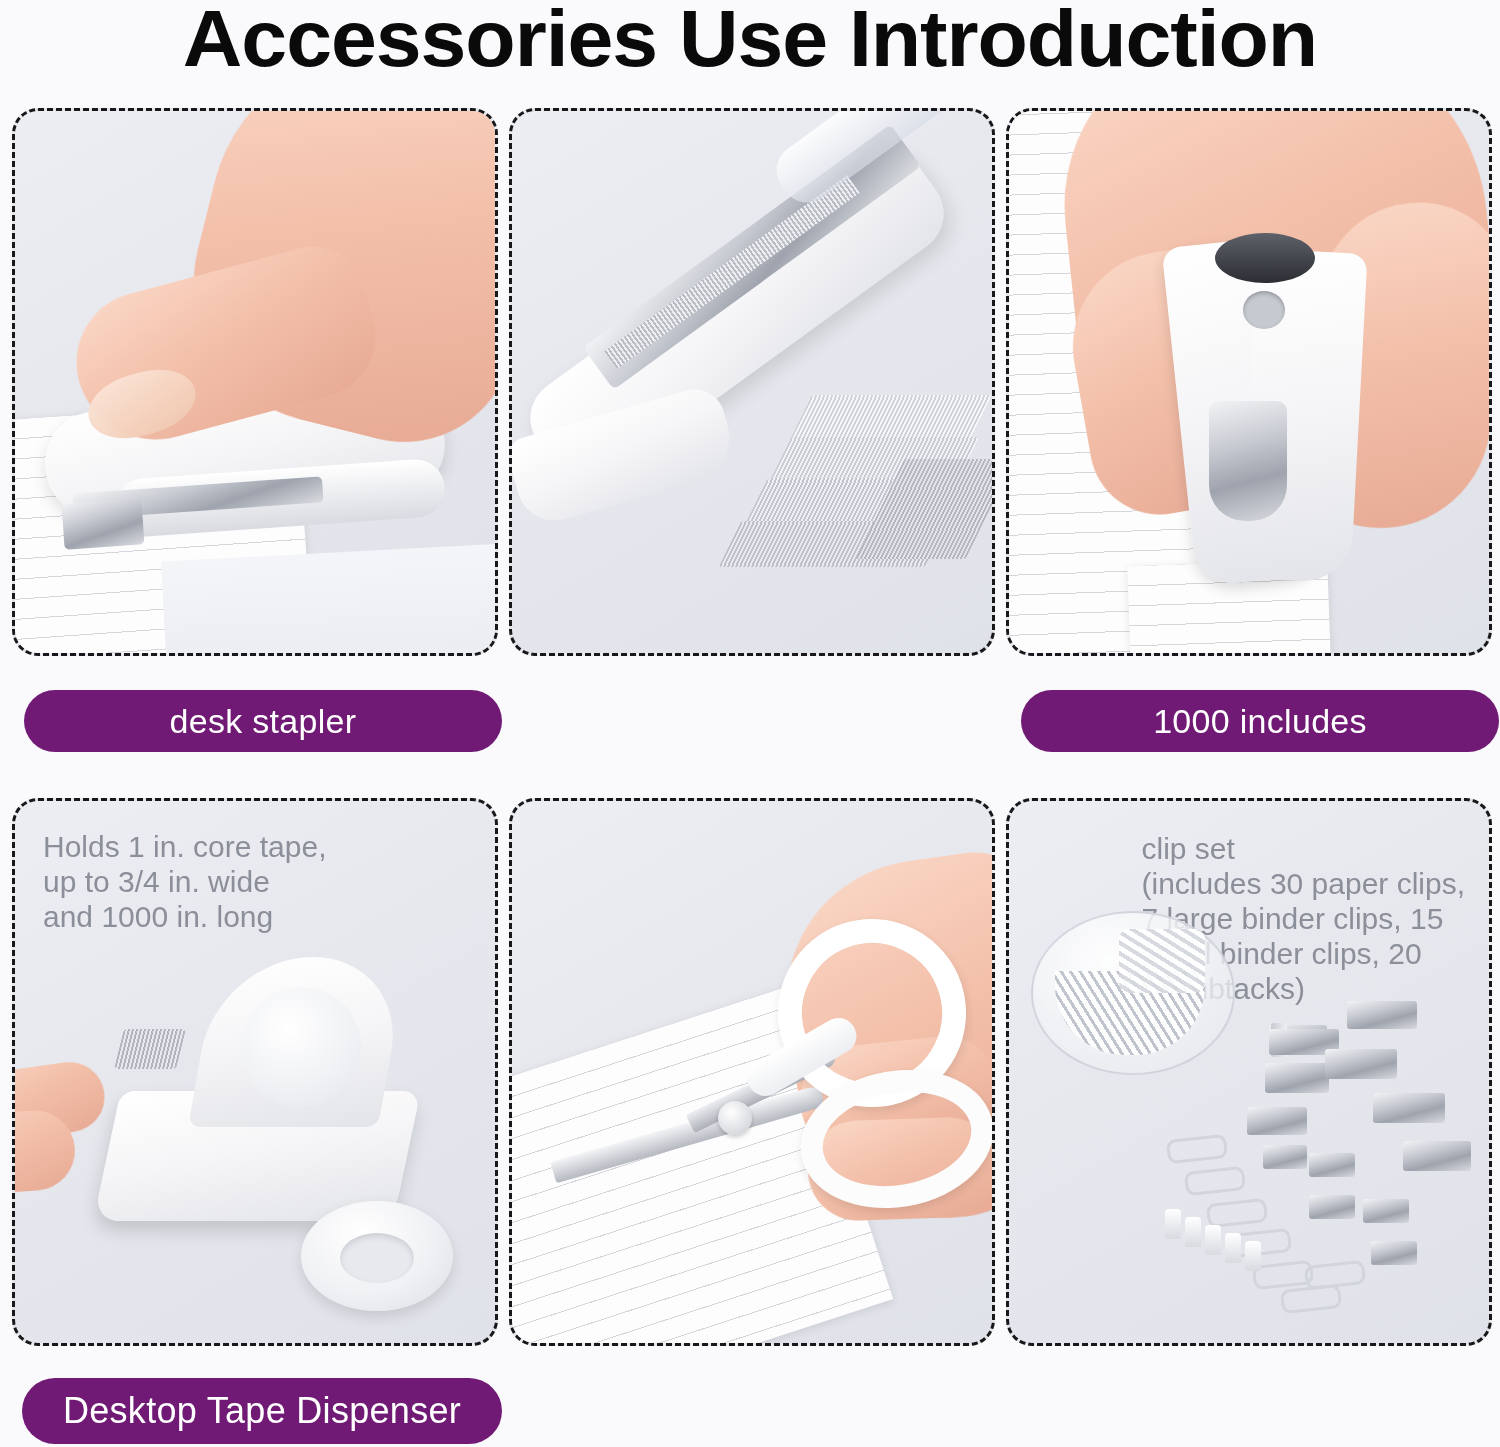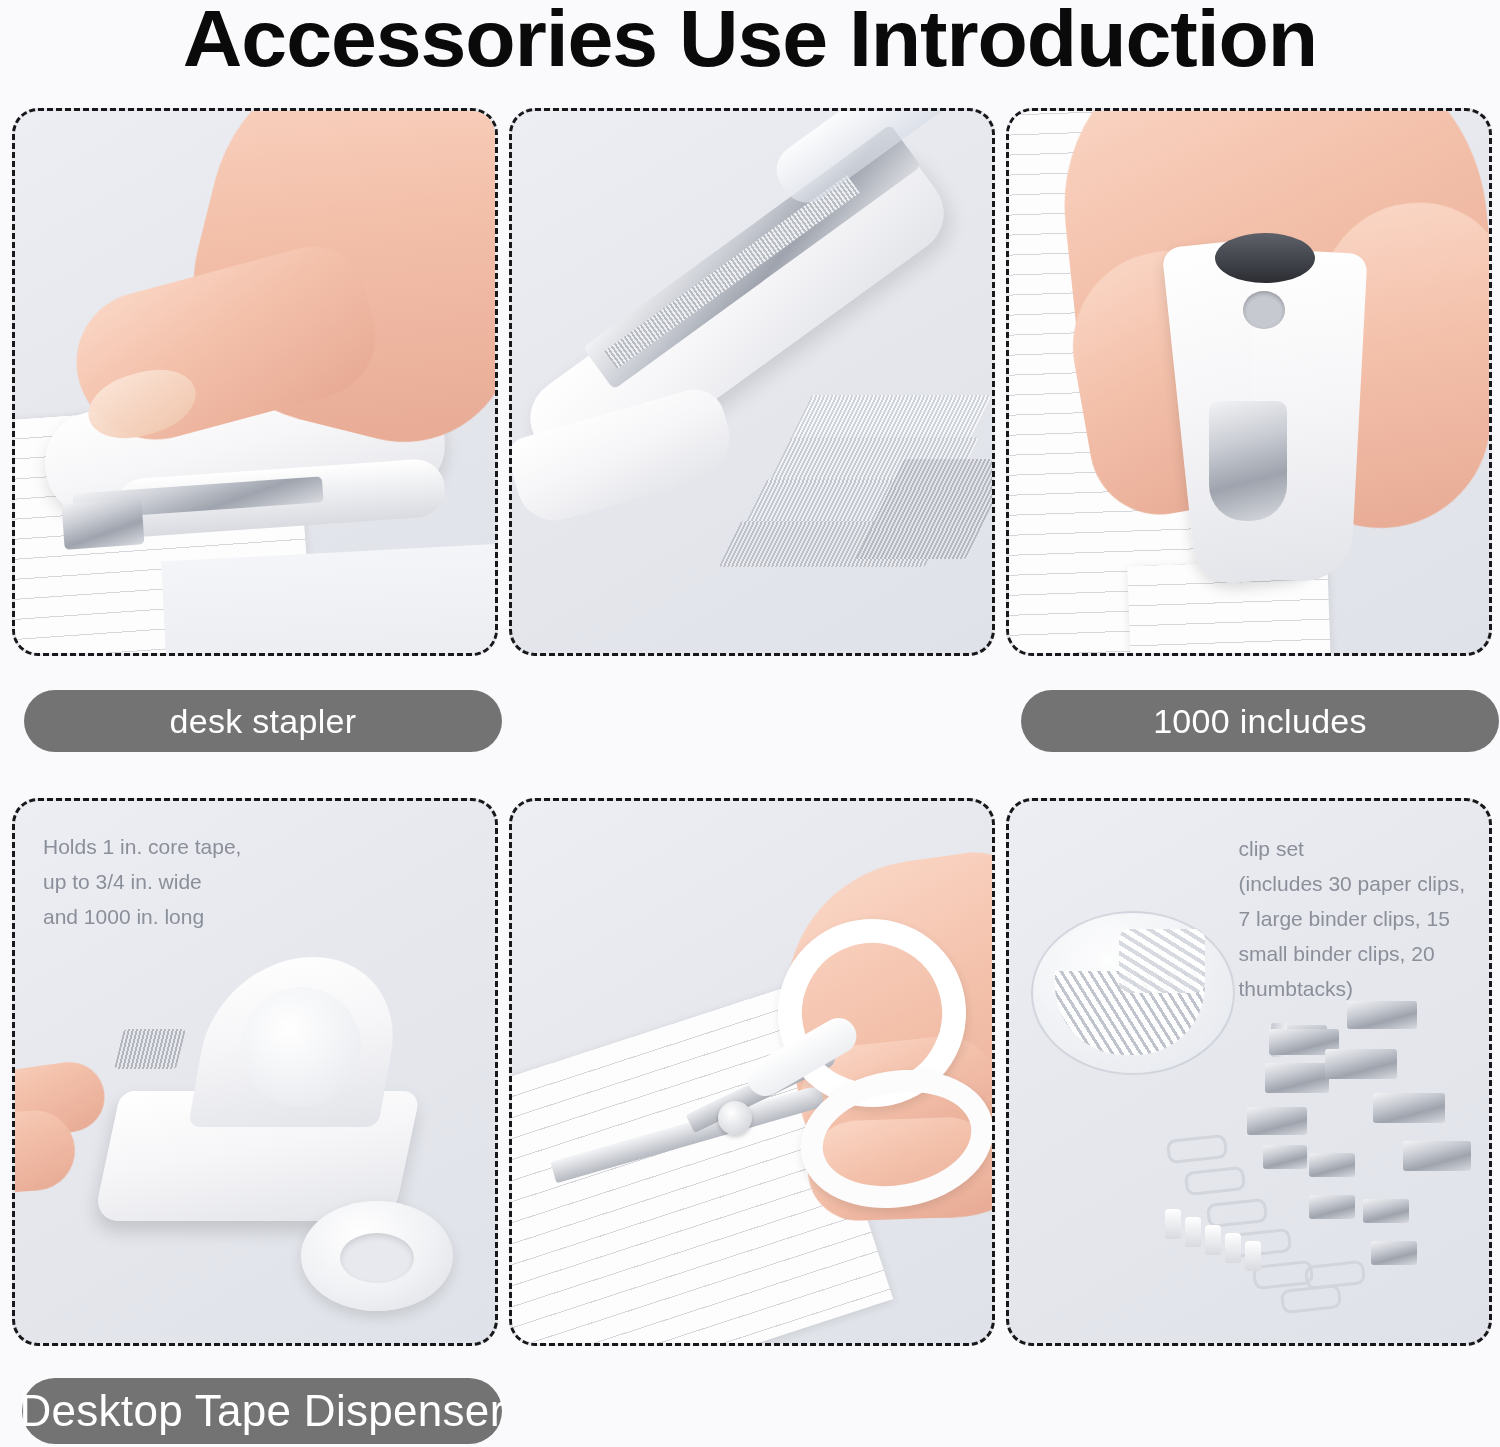--- a/index.html
+++ b/index.html
@@ -93,42 +93,42 @@
   .metal {
     position: absolute;
     background: linear-gradient(165deg, #f2f3f5 0%, #c9ccd3 35%, #9ea3ad 65%, #d9dbe0 100%);
   }
 
   
   .pill {
     position: absolute;
     height: 62px;
     border-radius: 31px;
-    background: #737373;
+    background: #701a75;
     color: #ffffff;
     display: flex;
     align-items: center;
     justify-content: center;
     font-size: 34px;
     font-weight: 400;
     letter-spacing: 0.3px;
     white-space: nowrap;
   }
   .pill.p0 { left: 12px;   top: 582px; width: 478px; }
   .pill.p1 { left: 512px;  top: 582px; width: 478px; }
 
-  .row2 .pill { height: 66px; border-radius: 33px; font-size: 44px; top: 580px; }
+  .row2 .pill { height: 66px; border-radius: 33px; font-size: 36px; top: 580px; }
   .row2 .pill.p0 { left: 10px;   width: 480px; }
   .row2 .pill.p1 { left: 512px;  width: 478px; }
 
   
   .note {
     position: absolute;
     color: #8b8f99;
-    font-size: 21px;
+    font-size: 30px;
     line-height: 35px;
     font-weight: 400;
     white-space: pre-line;
   }
   .note.left  { left: 28px; top: 28px; text-align: left; }
   .note.right { right: 24px; top: 30px; text-align: left; margin-left: 16px; }
 </style>
 </head>
 <body>
 

